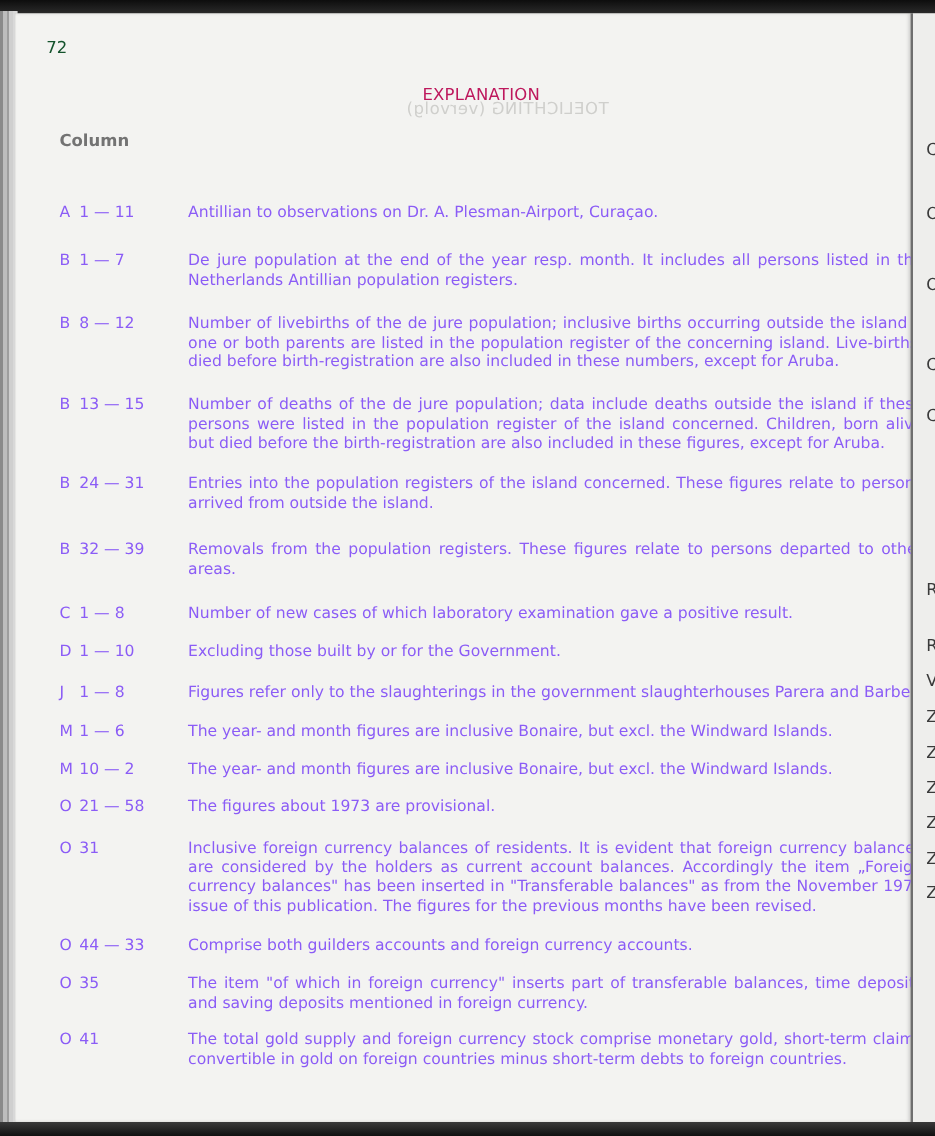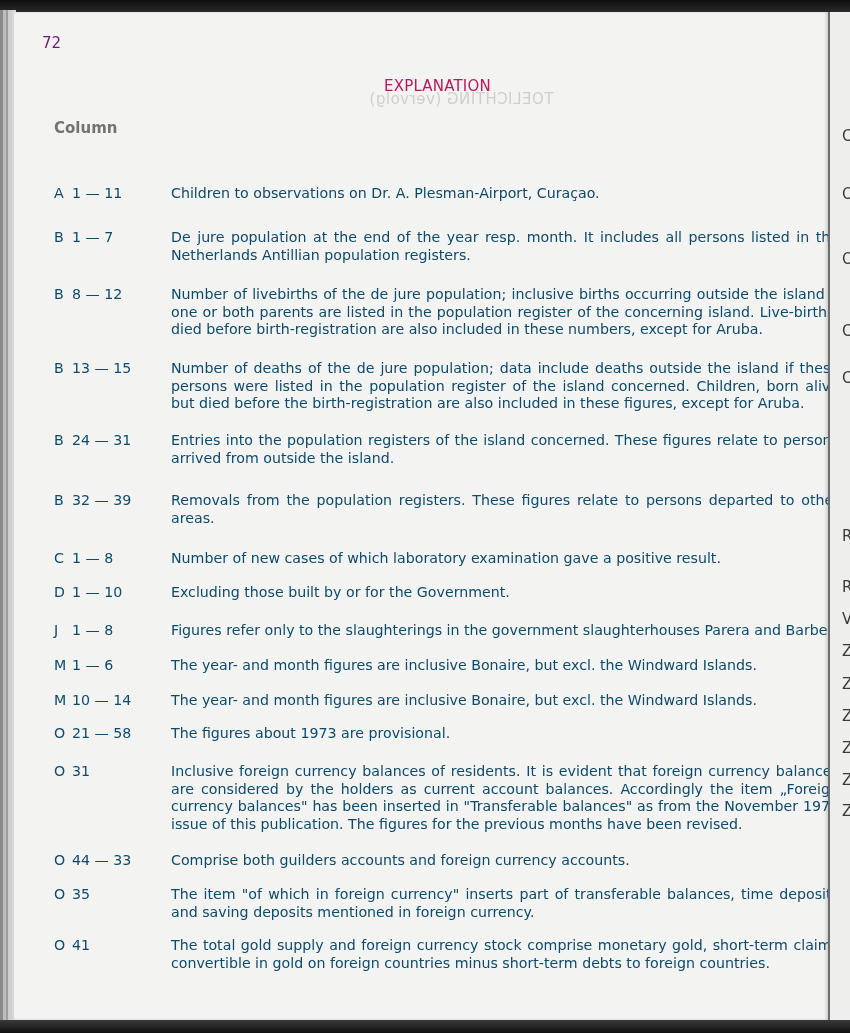--- a/index.html
+++ b/index.html
@@ -30,38 +30,38 @@
       position: absolute; left: 828px; top: 12px; width: 22px; height: 1008px;
       background: #eeeeec;
       border-left: 2px solid #6e6e6e;
       overflow: hidden;
     }
     .next-letter {
       position: absolute; left: 12px; font-size: 15px; color: #3a3a3a;
       font-family: "DejaVu Sans", sans-serif;
     }
     .page-number {
-      position: absolute; left: 28px; top: 22px; font-size: 15px; color: #701a75;
+      position: absolute; left: 28px; top: 22px; font-size: 15px; color: #14532d;
       font-family: "DejaVu Sans", sans-serif;
     }
     .ghost-title {
       position: absolute; left: 355px; top: 78px; font-size: 15px; color: #cfcfcc;
       transform: scaleX(-1); letter-spacing: 0.5px;
     }
     .title {
       position: absolute; left: 370px; top: 65px; font-size: 15px; color: #be185d;
       letter-spacing: 0.2px;
     }
     .column-label {
       position: absolute; left: 40px; top: 107px; font-size: 15px; color: #737373;
       font-weight: bold;
     }
     .entry {
       position: absolute; left: 40px; width: 785px;
-      font-size: 14.2px; color: #0c4a6e; line-height: 17.5px;
+      font-size: 14.2px; color: #8b5cf6; line-height: 17.5px;
     }
     .entry .ref {
       position: absolute; left: 0; top: 0; width: 112px;
       white-space: nowrap;
     }
     .entry .ref .sec { display: inline-block; width: 18px; }
     .entry .ref .range { display: inline-block; }
     .entry .desc {
       margin-left: 117px;
       text-align: justify;
@@ -75,21 +75,21 @@
 <div class="left-edges"></div>
 
 <div class="page">
   <div class="page-number">72</div>
   <div class="ghost-title">TOELICHTING (vervolg)</div>
   <div class="title">EXPLANATION</div>
   <div class="column-label">Column</div>
 
   <div class="entry" style="top:173px">
     <div class="ref"><span class="sec">A</span><span class="range">1 — 11</span></div>
-    <div class="desc">Children to observations on Dr. A. Plesman-Airport, Curaçao.</div>
+    <div class="desc">Antillian to observations on Dr. A. Plesman-Airport, Curaçao.</div>
   </div>
 
   <div class="entry" style="top:217px">
     <div class="ref"><span class="sec">B</span><span class="range">1 — 7</span></div>
     <div class="desc">De jure population at the end of the year resp. month. It includes all persons listed in the Netherlands Antillian population registers.</div>
   </div>
 
   <div class="entry" style="top:274px">
     <div class="ref"><span class="sec">B</span><span class="range">8 — 12</span></div>
     <div class="desc">Number of livebirths of the de jure population; inclusive births occurring outside the island if one or both parents are listed in the population register of the concerning island. Live-births, died before birth-registration are also included in these numbers, except for Aruba.</div>
@@ -124,21 +124,21 @@
     <div class="ref"><span class="sec">J</span><span class="range">1 — 8</span></div>
     <div class="desc">Figures refer only to the slaughterings in the government slaughterhouses Parera and Barber.</div>
   </div>
 
   <div class="entry" style="top:645px">
     <div class="ref"><span class="sec">M</span><span class="range">1 — 6</span></div>
     <div class="desc">The year- and month figures are inclusive Bonaire, but excl. the Windward Islands.</div>
   </div>
 
   <div class="entry" style="top:680px">
-    <div class="ref"><span class="sec">M</span><span class="range">10 — 14</span></div>
+    <div class="ref"><span class="sec">M</span><span class="range">10 — 2</span></div>
     <div class="desc">The year- and month figures are inclusive Bonaire, but excl. the Windward Islands.</div>
   </div>
 
   <div class="entry" style="top:713px">
     <div class="ref"><span class="sec">O</span><span class="range">21 — 58</span></div>
     <div class="desc">The figures about 1973 are provisional.</div>
   </div>
 
   <div class="entry" style="top:751px">
     <div class="ref"><span class="sec">O</span><span class="range">31</span></div>

